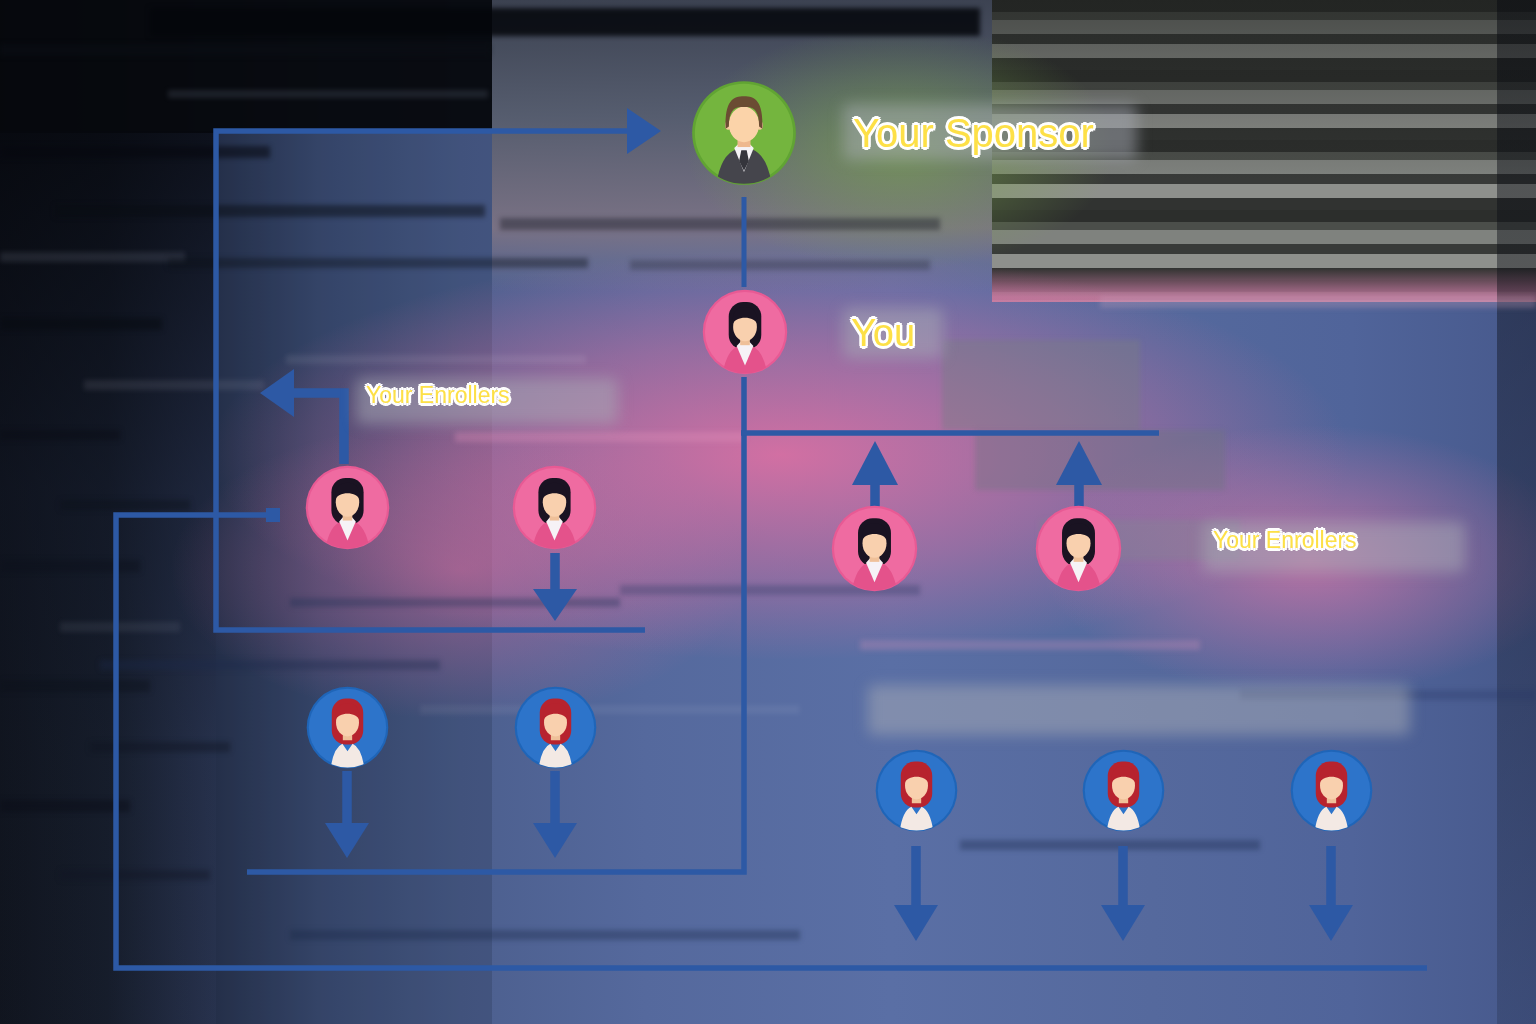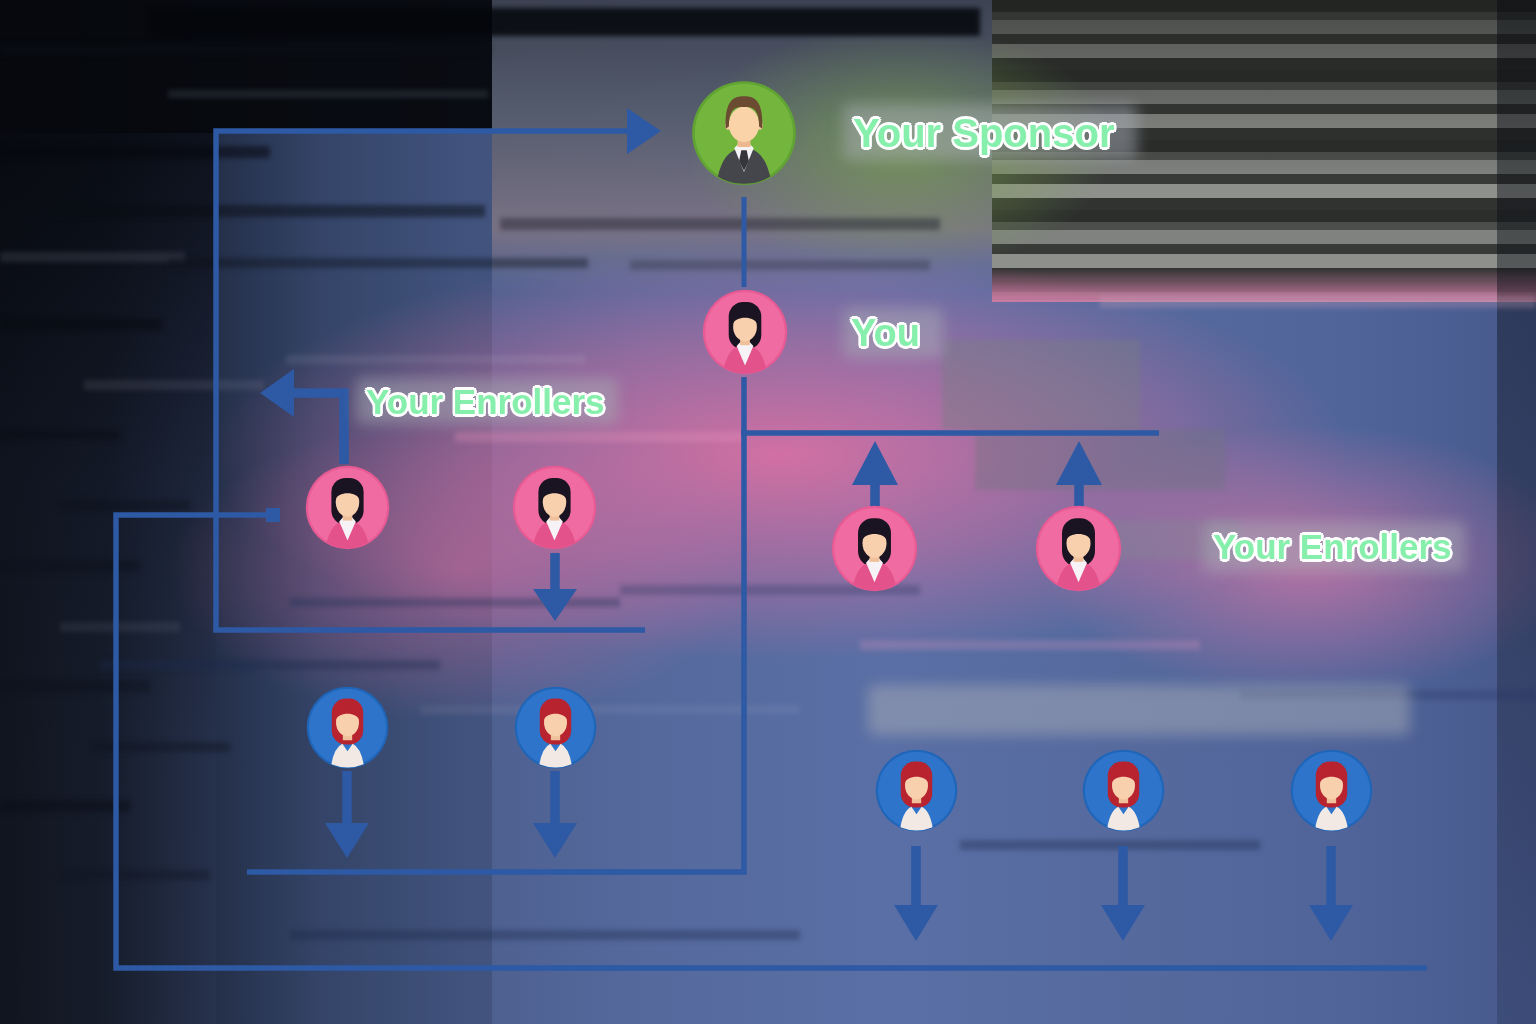--- a/index.html
+++ b/index.html
@@ -44,24 +44,24 @@
 
   
   #connectors{left:0;top:0}
   .ln{stroke:var(--line,#2d59a5);fill:none}
   .arf{fill:var(--line,#2d59a5)}
 
   
   .avatar{position:absolute}
   .avatar svg{width:100%;height:100%;display:block}
   .haze{position:absolute;background:rgba(168,172,182,.5);filter:blur(7px);border-radius:6px}
-  .label{position:absolute;font-weight:700;color:#86efac;white-space:nowrap;line-height:1.1;
+  .label{position:absolute;font-weight:400;color:#fde047;white-space:nowrap;line-height:1.1;
     text-shadow:-2px -2px 0 #fff,2px -2px 0 #fff,-2px 2px 0 #fff,2px 2px 0 #fff,
       0 -2.6px 0 #fff,0 2.6px 0 #fff,-2.6px 0 0 #fff,2.6px 0 0 #fff;}
-  .f40{font-size:40px}.f38{font-size:38px}.f34{font-size:35px}
+  .f40{font-size:40px}.f38{font-size:38px}.f34{font-size:23px}
 </style>
 </head>
 <body>
 
 <div id="stage">
 
   <div class="abs bg-base"></div>
   <div class="abs bg-topleft"></div>
   <div class="abs bg-topmid"></div>
   <div class="abs bg-topright"></div>

